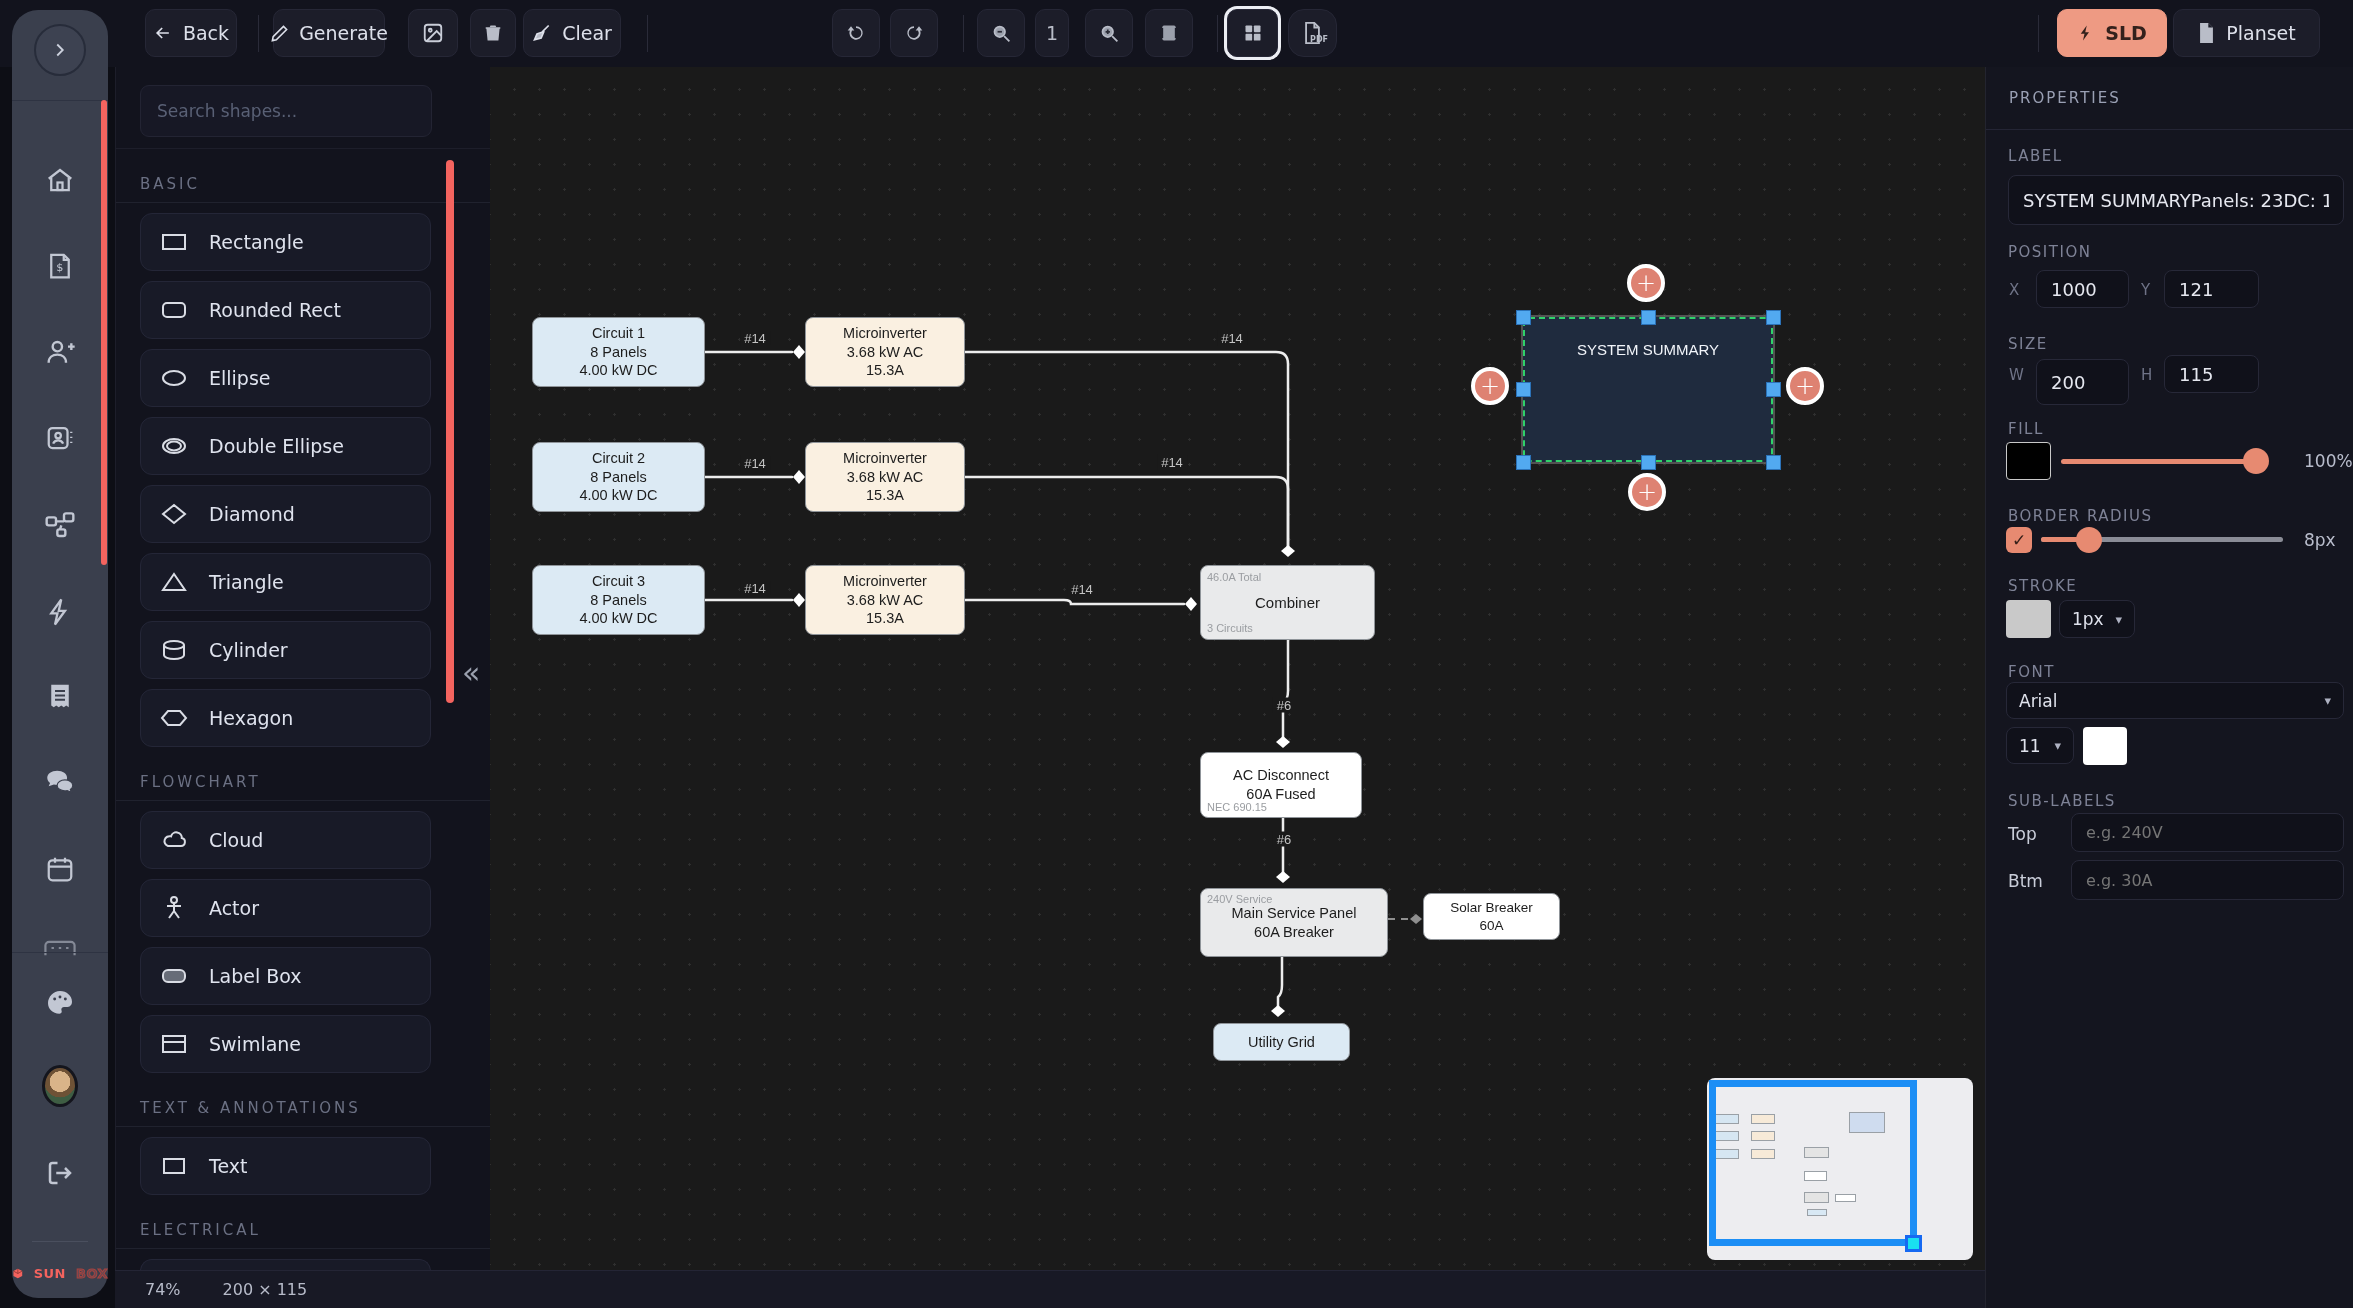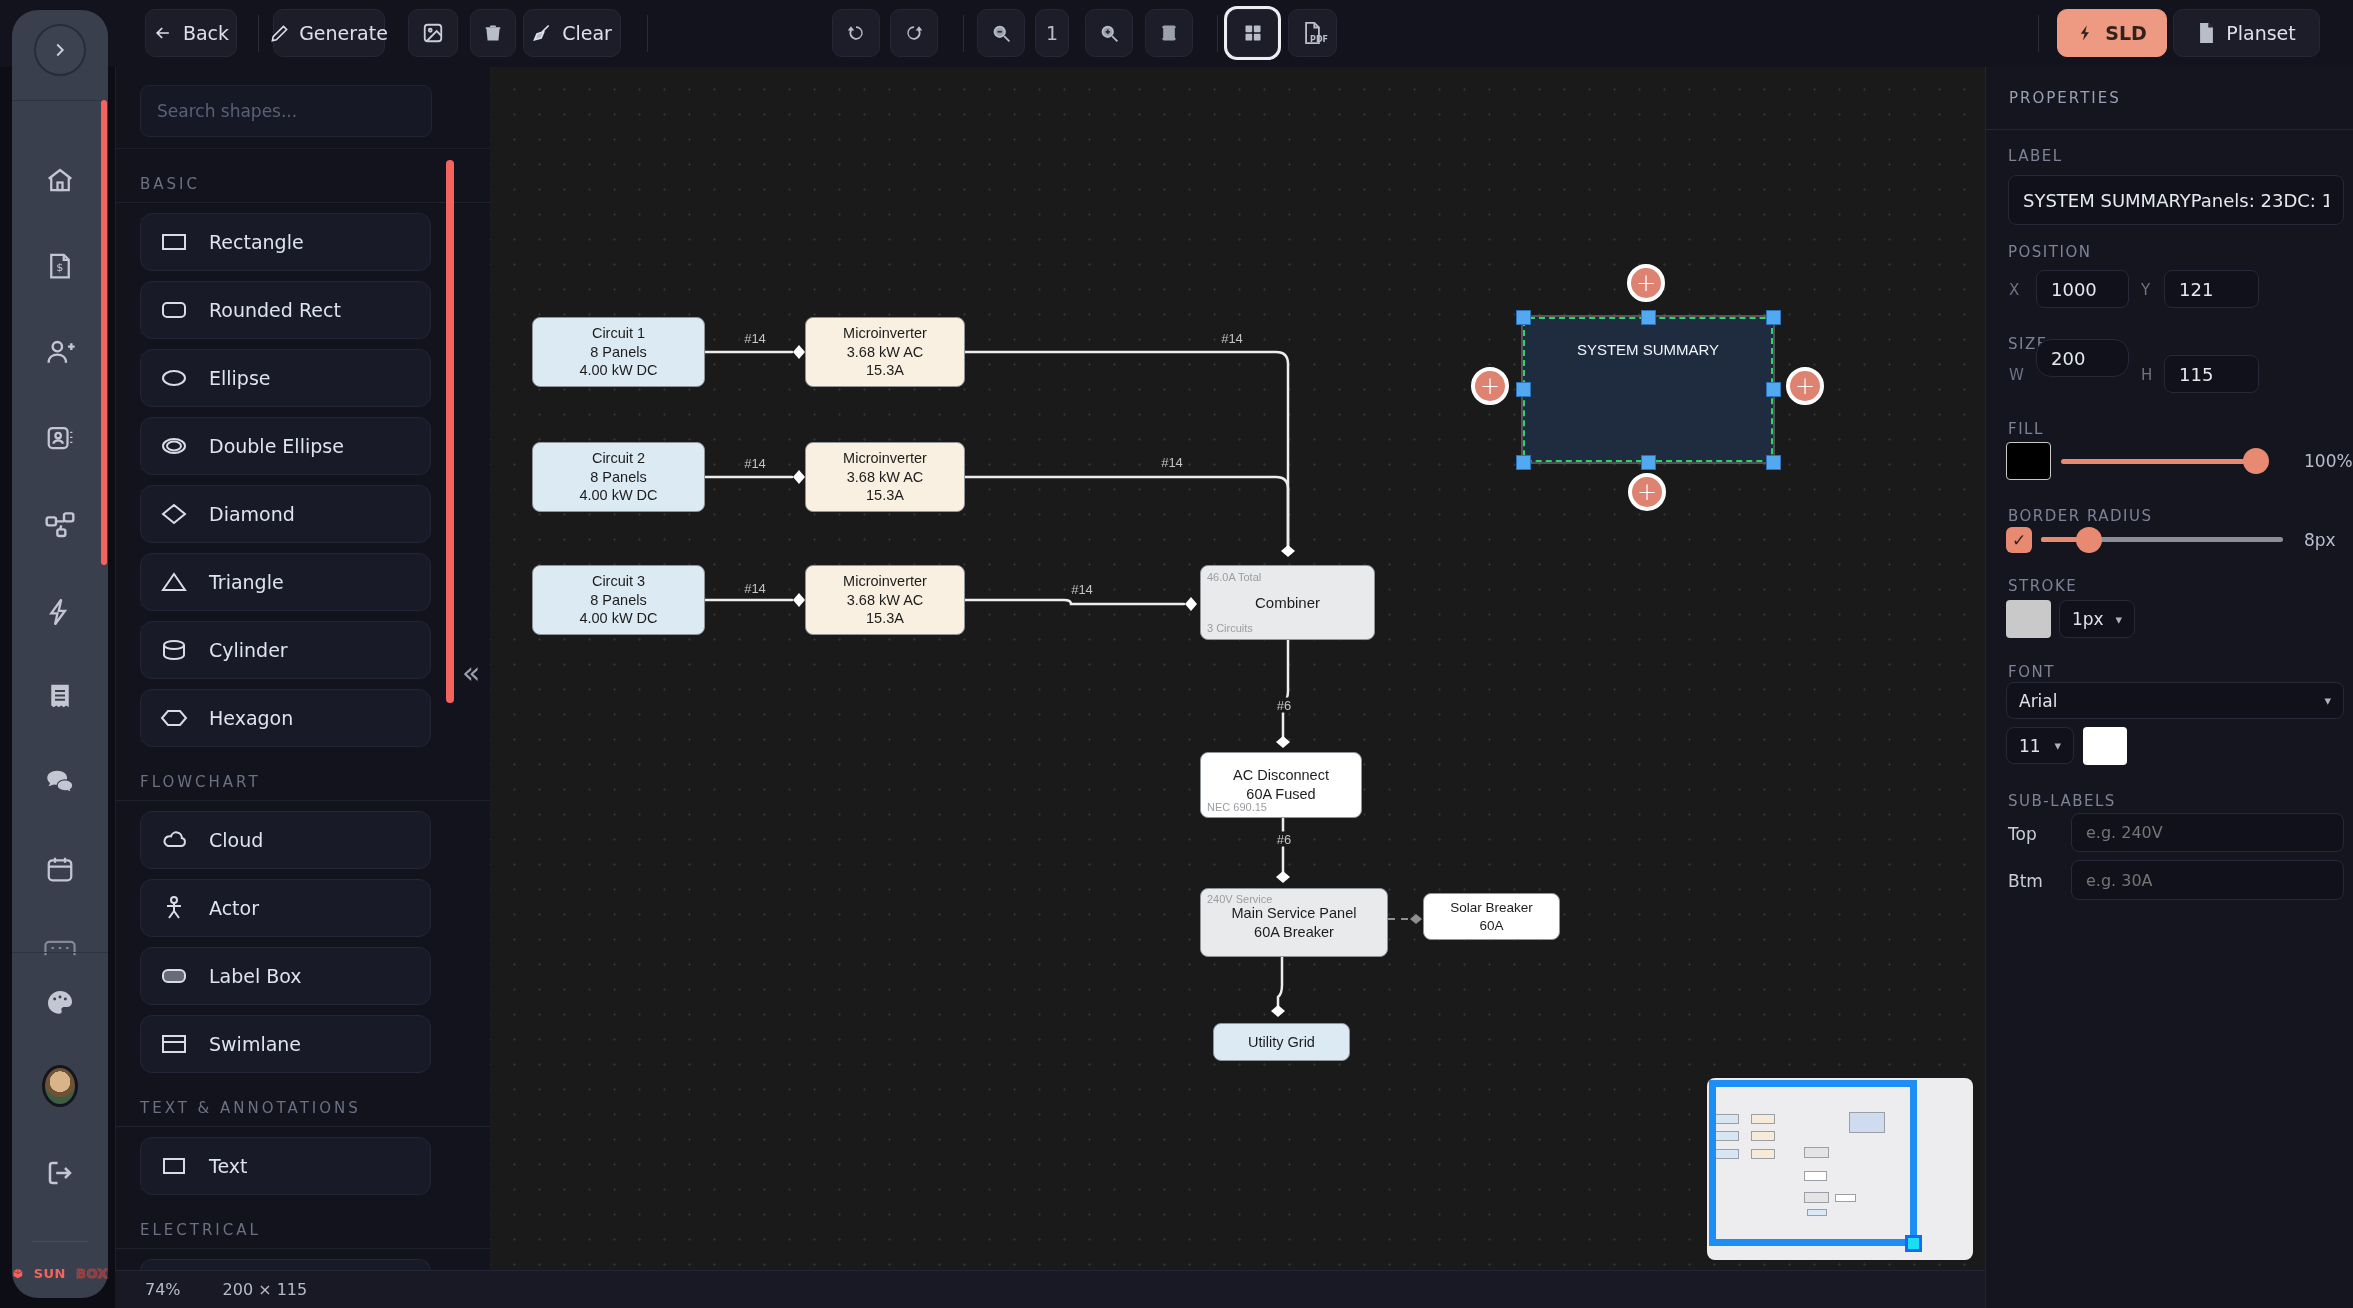--- a/index.html
+++ b/index.html
@@ -173,21 +173,21 @@
     </div>
     <div class="tb-div" style="left:1217px;"></div>
     <div class="tb-btn active" style="left:1227px;width:51px;">
       <svg width="20" height="20" viewBox="0 0 24 24" fill="#b9bdc8">
           <rect x="3" y="3" width="8" height="8" rx="1"></rect>
           <rect x="13" y="3" width="8" height="8" rx="1"></rect>
           <rect x="3" y="13" width="8" height="8" rx="1"></rect>
           <rect x="13" y="13" width="8" height="8" rx="1"></rect>
         </svg>
     </div>
-    <div class="tb-btn" style="left:1288px;width:49px;">
+    <div class="tb-btn" style="left:1288px;width:49px;border-radius:16px;">
       <svg width="19" height="22" viewBox="0 0 20 24" fill="none" stroke="#b9bdc8" stroke-width="2">
           <path d="M3 1h9l5 5v17H3z"></path>
           <path d="M12 1v5h5"></path>
         </svg>
       <span class="pdf-glyph" style="position:absolute;bottom:12px;right:8px;color:#b9bdc8;">PDF</span>
     </div>
 
     <div class="tb-div" style="left:2038px;"></div>
     <div class="tb-btn sld" style="left:2057px;width:110px;">
       <svg width="18" height="18" viewBox="0 0 24 24" fill="#33211c">
@@ -569,21 +569,21 @@
     <input class="p-input" style="left: 22px; top: 108px; width: 336px; height: 50px;" value="SYSTEM SUMMARYPanels: 23DC: 11">
 
     <div class="p-sec" style="top:176px;">POSITION</div>
     <div class="p-mini-label" style="left:23px;top:214px;">X</div>
     <input class="p-input" style="left: 50px; top: 203px; width: 93px; height: 38px;" value="1000">
     <div class="p-mini-label" style="left:155px;top:214px;">Y</div>
     <input class="p-input" style="left: 178px; top: 203px; width: 95px; height: 38px;" value="121">
 
     <div class="p-sec" style="top:268px;">SIZE</div>
     <div class="p-mini-label" style="left:23px;top:299px;">W</div>
-    <input class="p-input" style="left: 50px; top: 272px; width: 93px; height: 38px; border-radius: 15px;" value="200">
+    <input class="p-input" style="left: 50px; top: 292px; width: 93px; height: 46px;" value="200">
     <div class="p-mini-label" style="left:155px;top:299px;">H</div>
     <input class="p-input" style="left: 178px; top: 288px; width: 95px; height: 38px;" value="115">
 
     <div class="p-sec" style="top:353px;">FILL</div>
     <div class="swatch" style="left:20px;top:375px;background:#000000;border:1px solid #c9c9c9;"></div>
     <div class="slider-track" style="left:75px;top:392px;width:195px;background:#e78a71;"></div>
     <div class="knob" style="left:257px;top:381px;"></div>
     <div class="p-val" style="left:318px;top:384px;">100%</div>
 
     <div class="p-sec" style="top:440px;">BORDER RADIUS</div>

